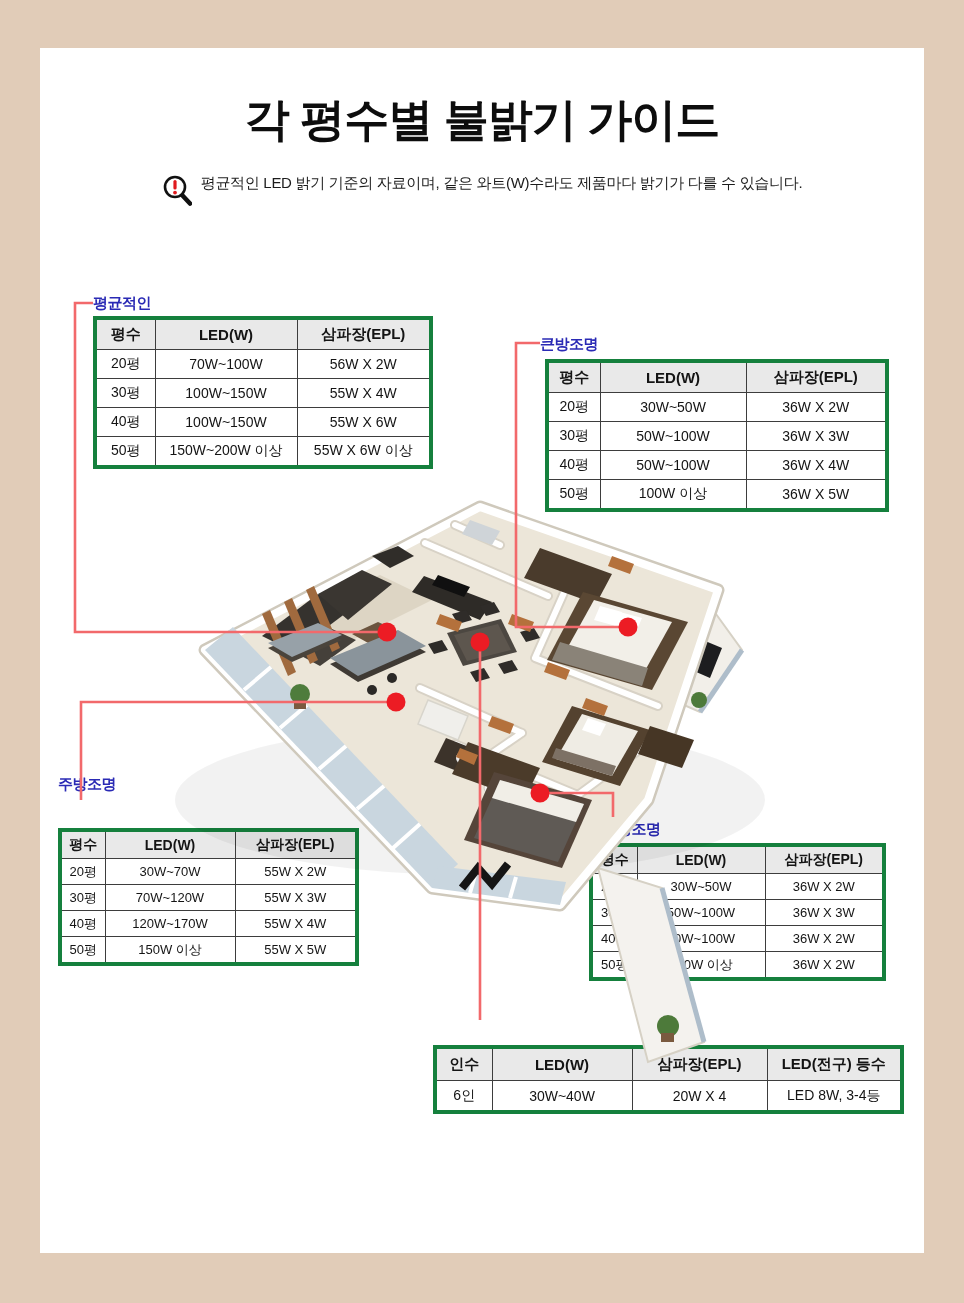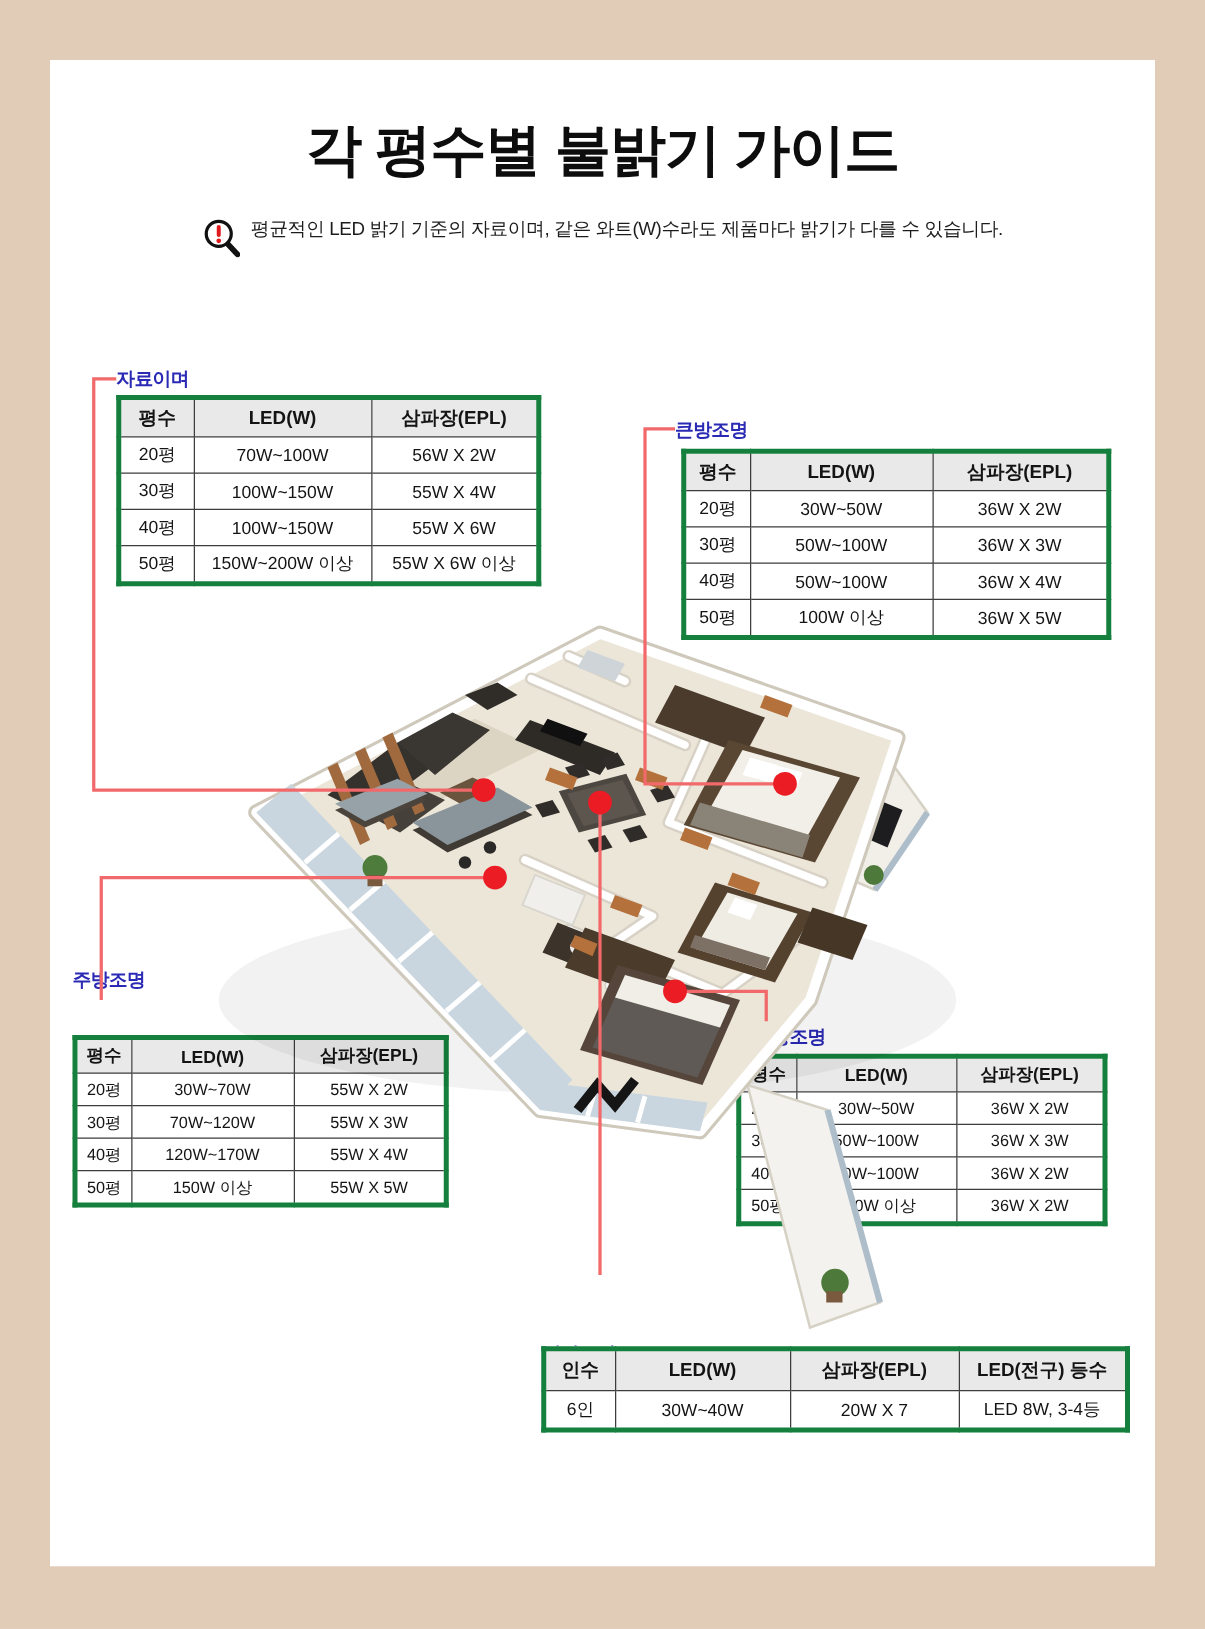--- a/index.html
+++ b/index.html
@@ -38,21 +38,21 @@
         <svg width="30" height="32" viewBox="0 0 30 32">
           <circle cx="13" cy="13" r="10" fill="none" stroke="#111" stroke-width="2.6"></circle>
           <line x1="20.5" y1="21.5" x2="28" y2="29.5" stroke="#111" stroke-width="4.6" stroke-linecap="round"></line>
           <rect x="11.4" y="6" width="3.2" height="9.5" rx="1.6" fill="#e01a1e"></rect>
           <circle cx="13" cy="18.6" r="1.9" fill="#e01a1e"></circle>
         </svg>
       </span>
       <span class="txt">평균적인 LED 밝기 기준의 자료이며, 같은 와트(W)수라도 제품마다 밝기가 다를 수 있습니다.</span>
     </div>
 
-    <div class="tbl-label" style="left:53px;top:246px;">자료이며</div>
+    <div class="tbl-label" style="left:53px;top:246px;">평균적인</div>
     <table class="t-living" style="left:53px;top:268px;width:336px;">
       <colgroup>
           <col style="width:60px">
           <col style="width:142px">
           <col style="width:134px">
         </colgroup>
     <thead>
           <tr>
             <th>평수</th>
             <th>LED(W)</th>
@@ -191,40 +191,40 @@
           </tr>
           <tr>
             <td>50평</td>
             <td>100W 이상</td>
             <td>36W X 2W</td>
           </tr>
         </tbody>
       </table>
 
     <div class="tbl-label" style="left:394px;top:1026px;">식탁조명</div>
-    <table class="t-dining" style="left:393px;top:1029px;width:467px;">
+    <table class="t-dining" style="left:393px;top:997px;width:467px;">
       <colgroup>
           <col style="width:57px">
           <col style="width:140px">
           <col style="width:135px">
           <col style="width:135px">
         </colgroup>
     <thead>
           <tr>
             <th>인수</th>
             <th>LED(W)</th>
             <th>삼파장(EPL)</th>
             <th>LED(전구) 등수</th>
           </tr>
         </thead>
         <tbody>
           <tr>
             <td>6인</td>
             <td>30W~40W</td>
-            <td>20W X 7</td>
+            <td>20W X 4</td>
             <td>LED 8W, 3-4등</td>
           </tr>
         </tbody>
       </table>
   </div>
 
   <svg class="overlay" viewBox="0 0 964 1303">
 
     <g>
       <ellipse cx="470" cy="800" rx="295" ry="75" fill="#000000" opacity="0.05"></ellipse>

